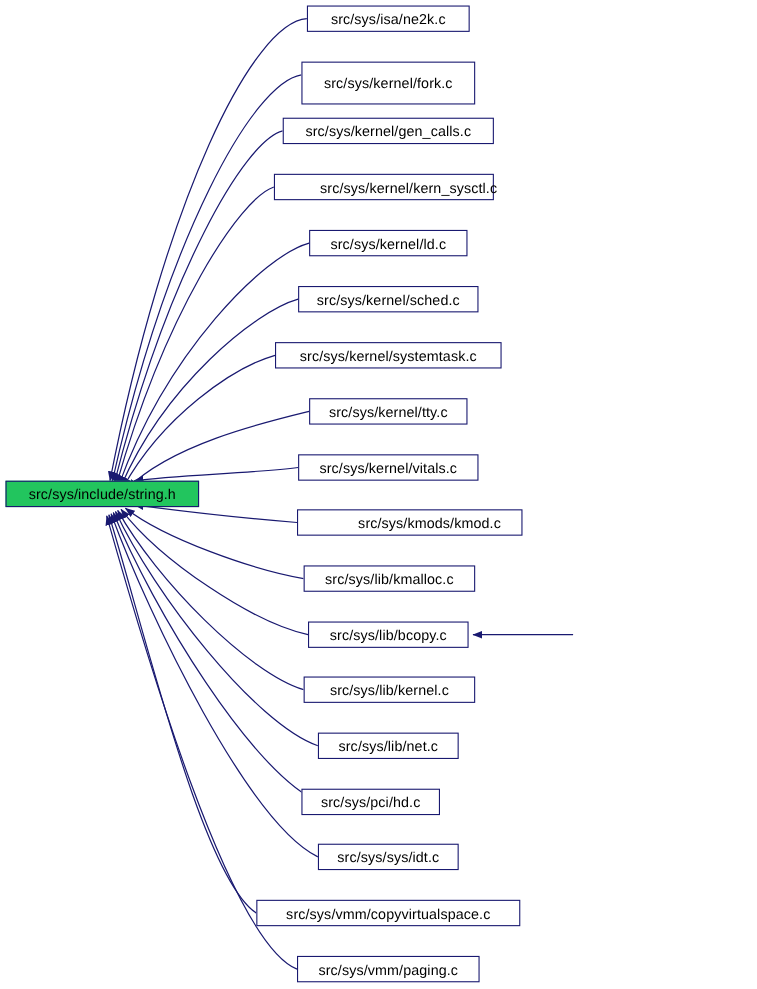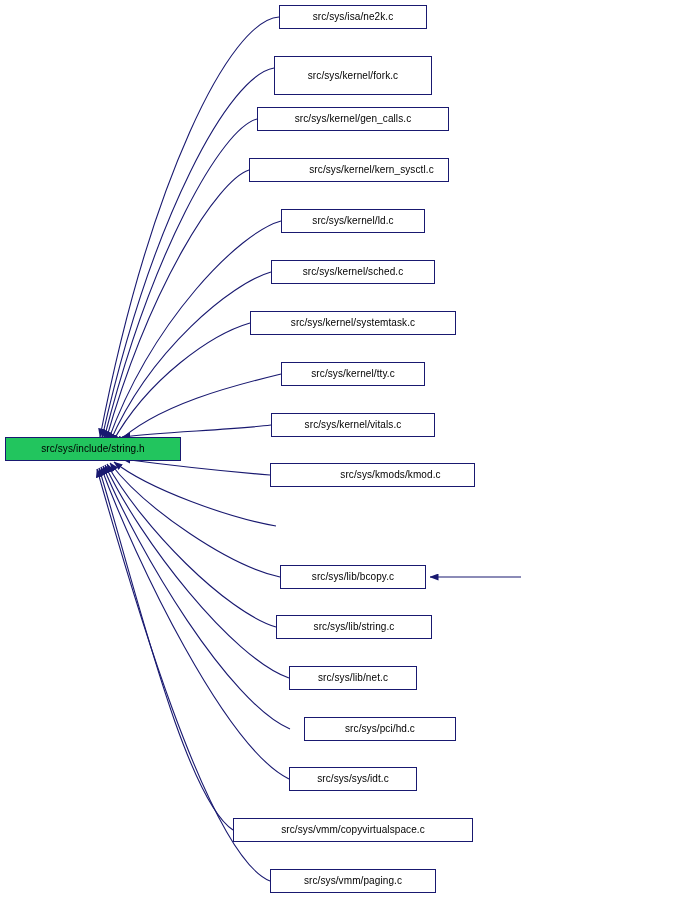--- a/index.html
+++ b/index.html
@@ -22,21 +22,21 @@
     width: 688px;
     height: 899px;
     pointer-events: none;
   }
   .node {
     position: absolute;
     box-sizing: border-box;
     border: 1px solid #191970;
     background: #ffffff;
     color: #000000;
-    font-size: 10px;
+    font-size: 13px;
     line-height: 1;
     display: flex;
     align-items: center;
     justify-content: center;
     white-space: nowrap;
     letter-spacing: 0.1px;
   }
   .node.root {
     background: #22c55e;
   }
@@ -91,28 +91,29 @@
   <div class="node" style="left:271px; top:260px; width:164px; height:24px;">src/sys/kernel/sched.c</div>
 
   <div class="node" style="left:250px; top:311px; width:206px; height:24px;">src/sys/kernel/systemtask.c</div>
 
   <div class="node" style="left:281px; top:362px; width:144px; height:24px;">src/sys/kernel/tty.c</div>
 
   <div class="node" style="left:271px; top:413px; width:164px; height:24px;">src/sys/kernel/vitals.c</div>
 
   <div class="node" style="left:270px; top:463px; width:205px; height:24px;padding-left:36px;">src/sys/kmods/kmod.c</div>
 
+  <div class="node" style="left:276px; top:514px; width:156px; height:24px;">src/sys/lib/kmalloc.c</div>
 
   <div class="node" style="left:280px; top:565px; width:146px; height:24px;">src/sys/lib/bcopy.c</div>
 
-  <div class="node" style="left:276px; top:615px; width:156px; height:24px;">src/sys/lib/string.c</div>
+  <div class="node" style="left:276px; top:615px; width:156px; height:24px;">src/sys/lib/kernel.c</div>
 
   <div class="node" style="left:289px; top:666px; width:128px; height:24px;">src/sys/lib/net.c</div>
 
-  <div class="node" style="left:304px; top:717px; width:152px; height:24px;text-align:center;">src/sys/pci/hd.c</div>
+  <div class="node" style="left:274px; top:717px; width:126px; height:24px;text-align:center;">src/sys/pci/hd.c</div>
 
   <div class="node" style="left:289px; top:767px; width:128px; height:24px;">src/sys/sys/idt.c</div>
 
   <div class="node" style="left:233px; top:818px; width:240px; height:24px;">src/sys/vmm/copyvirtualspace.c</div>
 
   <div class="node" style="left:270px; top:869px; width:166px; height:24px;">src/sys/vmm/paging.c</div>
 
 
 </div>
 

